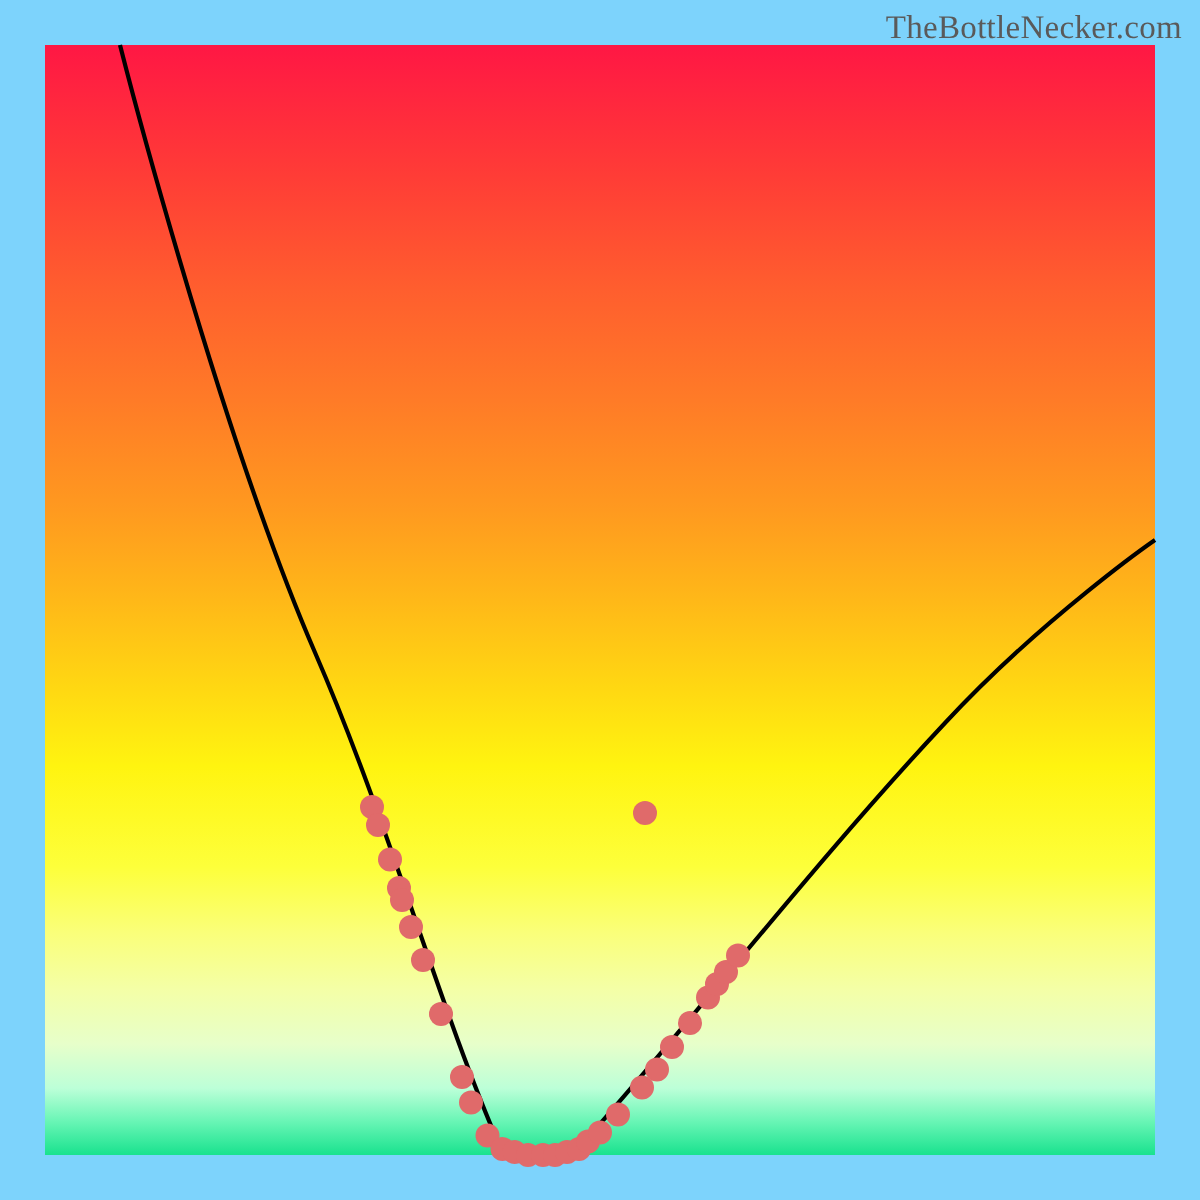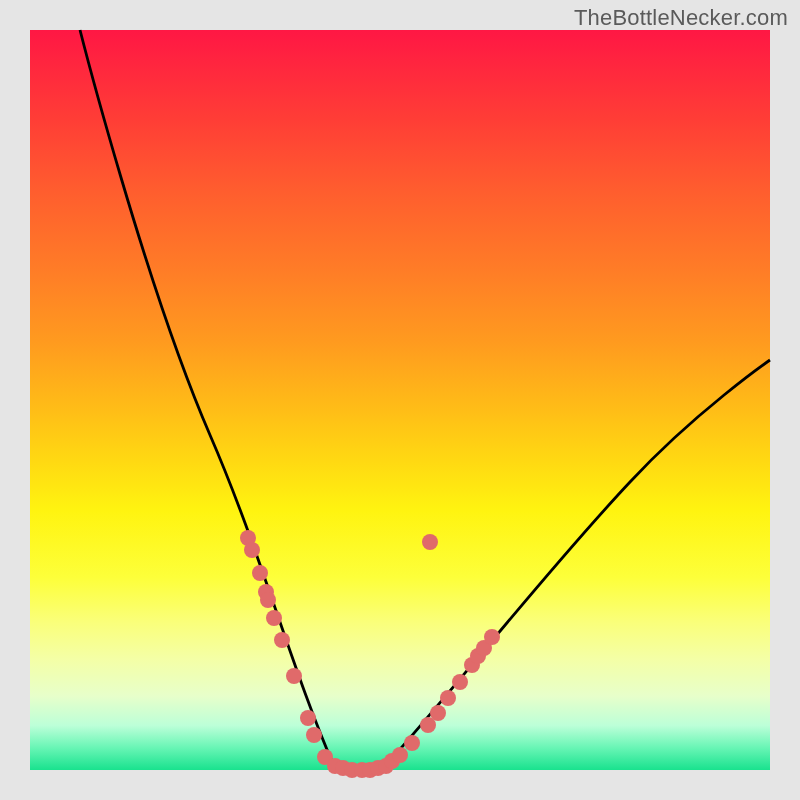--- a/index.html
+++ b/index.html
@@ -7,21 +7,22 @@
     padding: 0;
     width: 800px;
     height: 800px;
     overflow: hidden;
     background: #000;
     font-family: Arial, Helvetica, sans-serif;
   }
   .frame {
     position: absolute;
     inset: 0;
-    background: #e5e5e5;
+    background: #7dd3fc;
+    font-family: Liberation Serif, serif;
   }
   .plot-area {
     position: absolute;
     left: 30px;
     top: 30px;
     width: 740px;
     height: 740px;
     background: linear-gradient(
       to bottom,
       #ff1744 0%,

